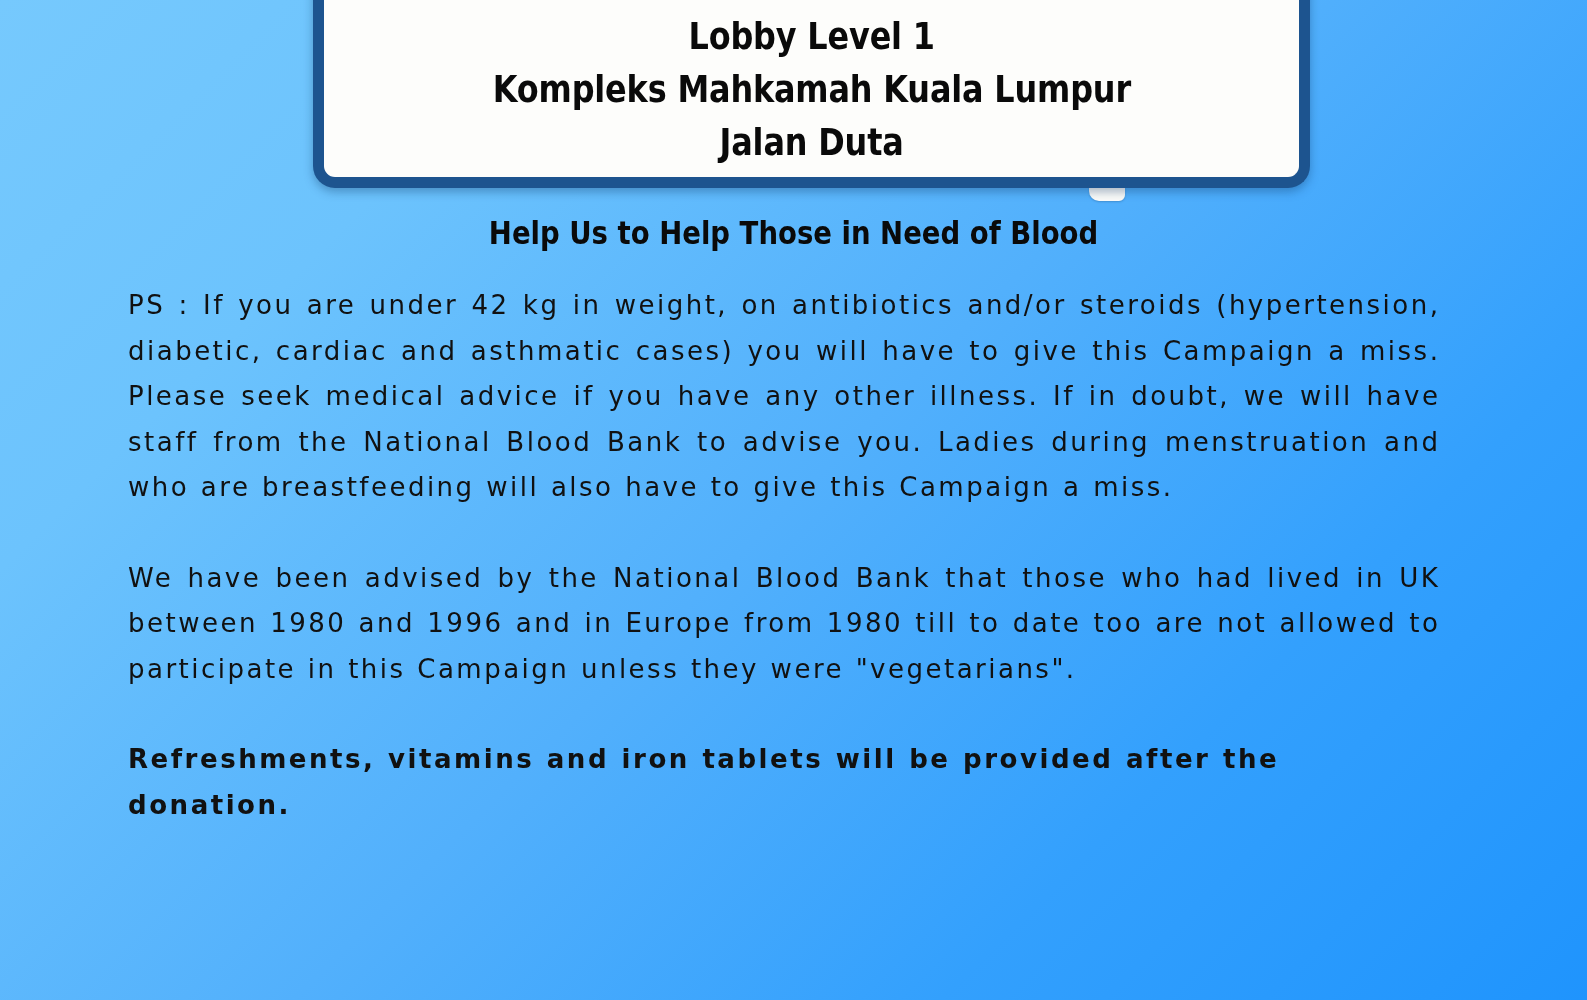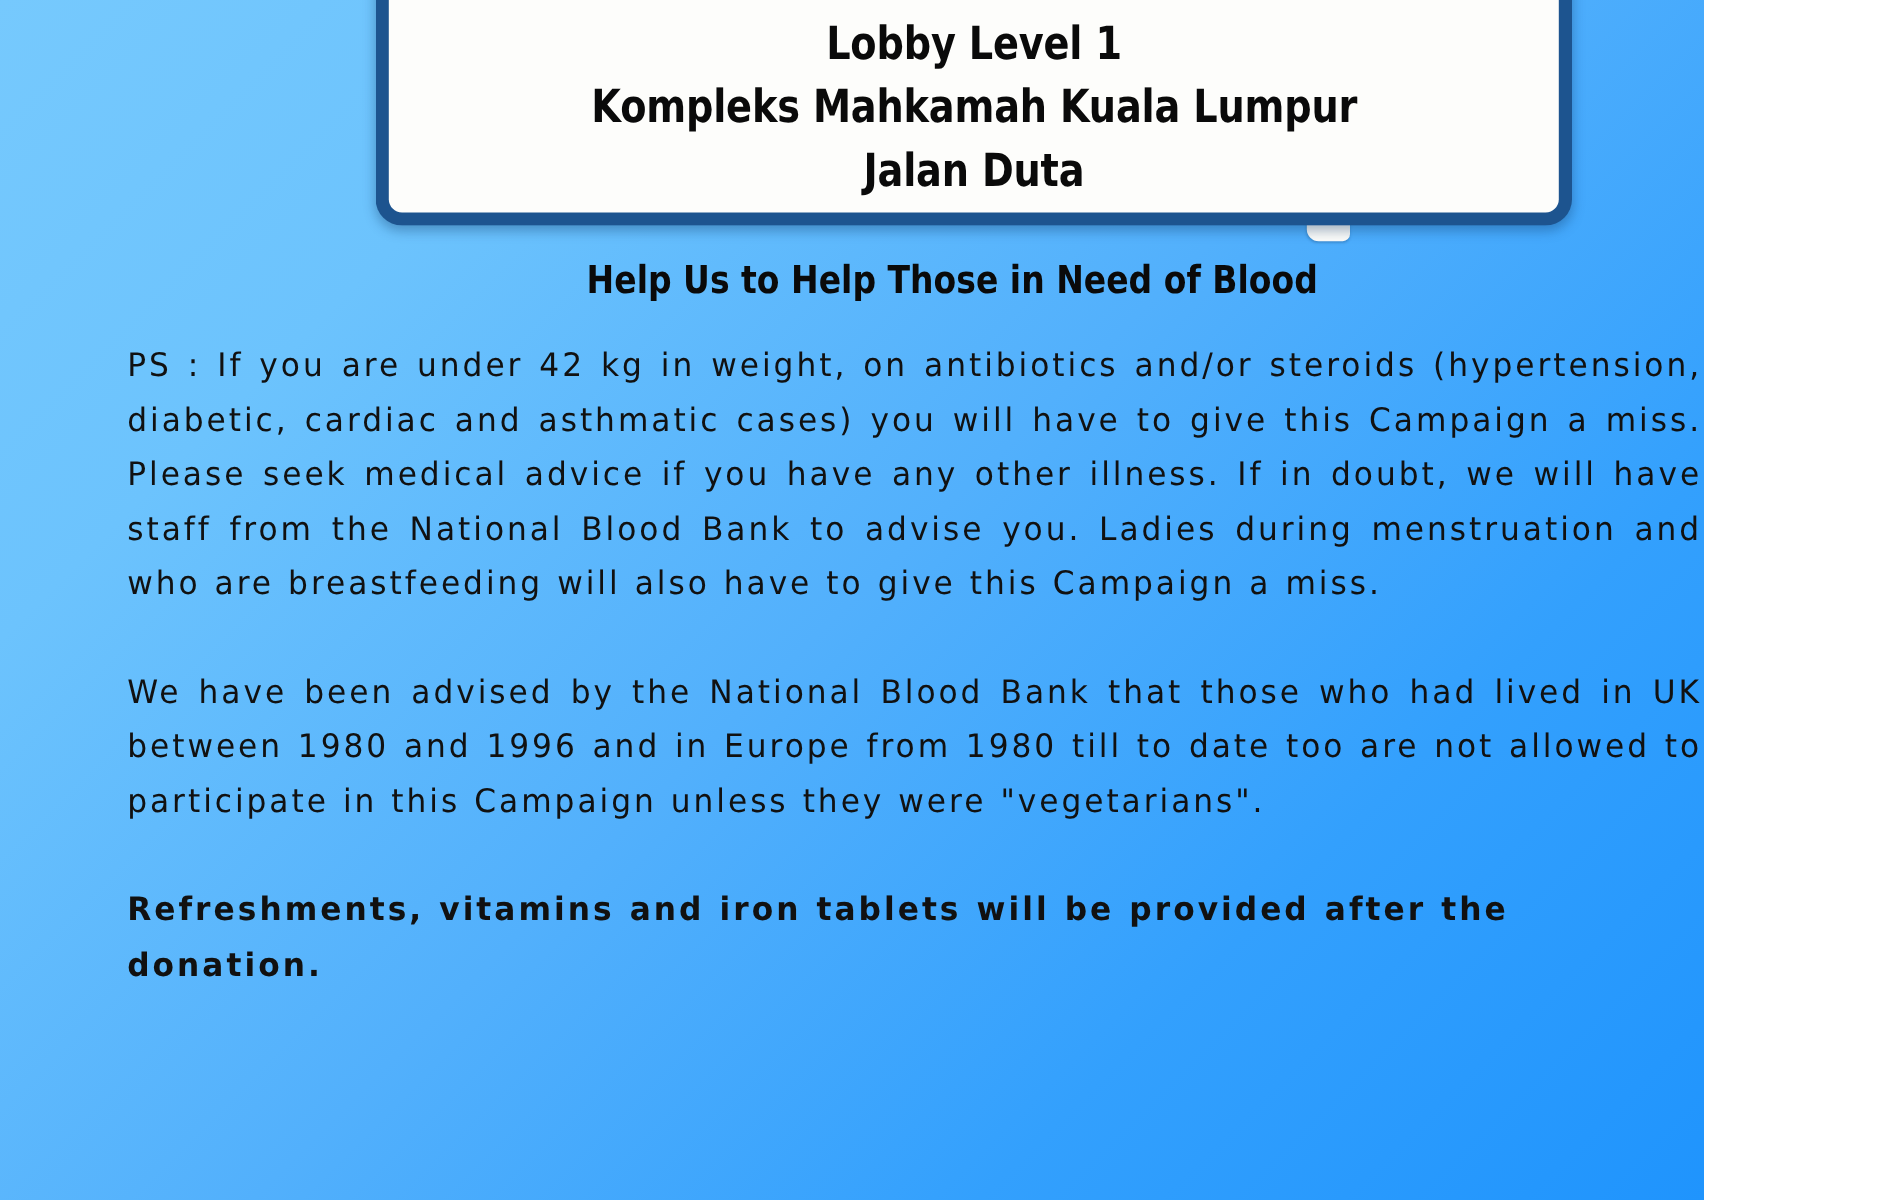--- a/index.html
+++ b/index.html
@@ -8,21 +8,21 @@
   }
   body {
     width: 1587px;
     height: 1000px;
     overflow: hidden;
     font-family: "Liberation Sans", sans-serif;
   }
 
   #poster {
     position: relative;
-    width: 1420px;
+    width: 1587px;
     height: 1000px;
     background: linear-gradient(135deg,
                 #76c9fd 0%,
                 #6cc3fd 22%,
                 #52b0fc 50%,
                 #33a0fd 75%,
                 #1f94fd 100%);
     overflow: hidden;
   }
 
@@ -86,21 +86,21 @@
     line-height: 46px;
     color: #0a0a0a;
     transform: scaleX(0.86);
     transform-origin: center center;
     white-space: nowrap;
   }
 
   
   #body-copy {
     position: absolute;
-    left: 106px;
+    left: 128px;
     top: 282px;
     width: 1360px;
   }
 
   .para {
     font-family: "DejaVu Sans", sans-serif;
     font-weight: 400;
     font-size: 27px;
     line-height: 45.5px;
     color: #111111;

